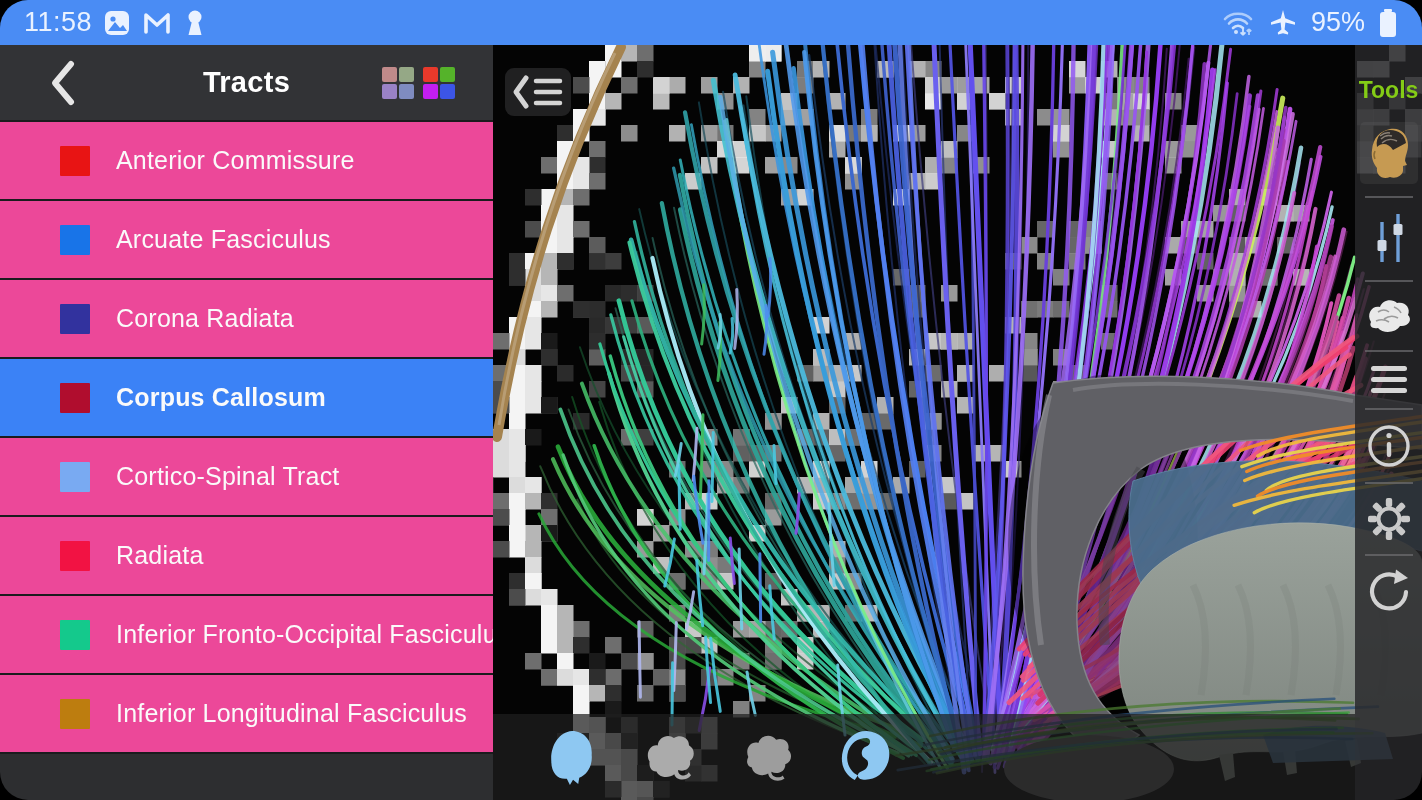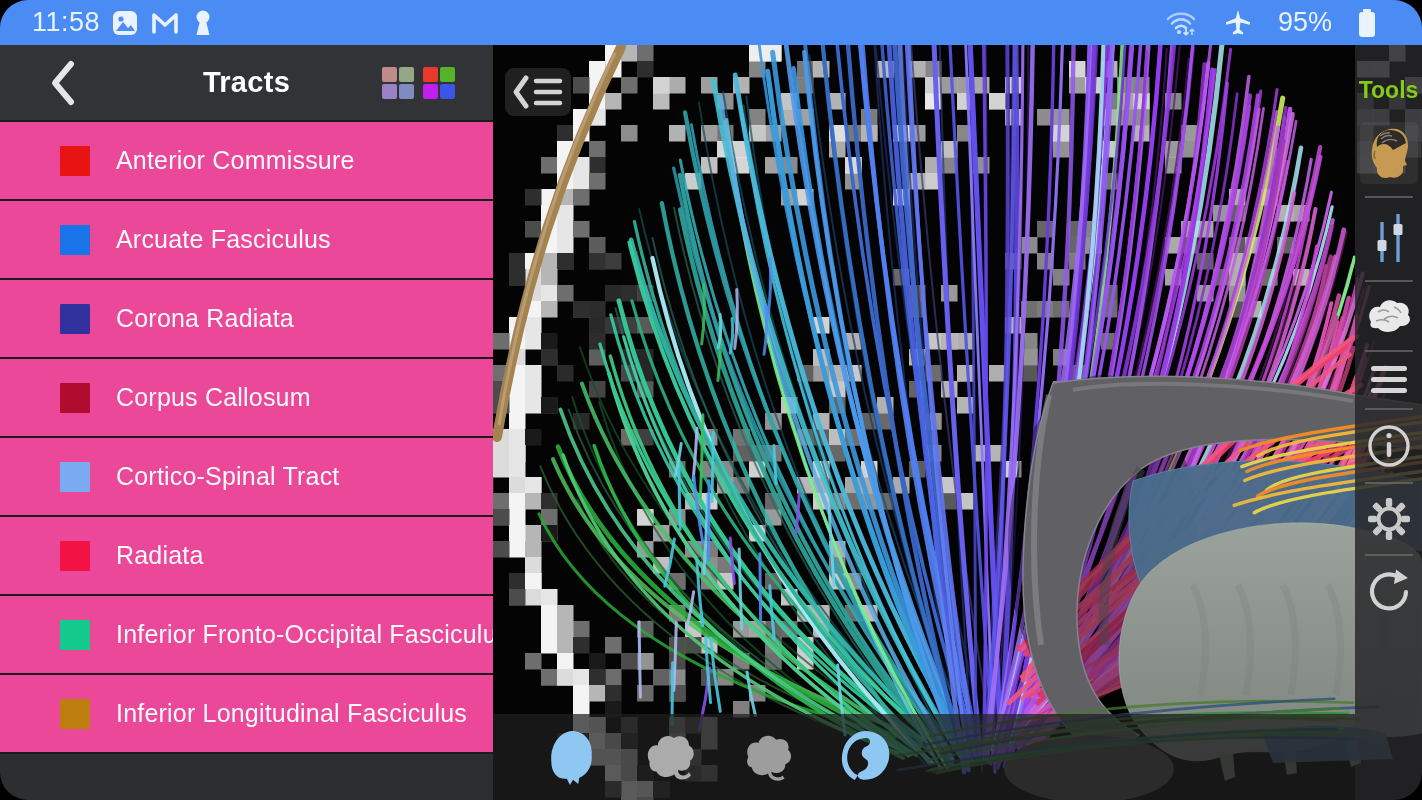--- a/index.html
+++ b/index.html
@@ -1,35 +1,35 @@
 <!DOCTYPE html>
 <html><head>
 <meta charset="utf-8">
 <style>
   html,body{margin:0;padding:0;background:#000;width:1422px;height:800px;overflow:hidden;
     font-family:"Liberation Sans",sans-serif;-webkit-font-smoothing:antialiased;}
   .screen{position:absolute;inset:0;border-radius:28px;overflow:hidden;background:#000;}
   
   .statusbar{position:absolute;left:0;top:0;right:0;height:45px;background:#4a8cf4;
     display:flex;align-items:center;color:#eaf2ff;}
-  .sb-left{display:flex;align-items:center;gap:12px;padding-left:32px;}
+  .sb-left{display:flex;align-items:center;gap:12px;padding-left:24px;}
   .sb-time{font-size:27px;font-weight:500;letter-spacing:.5px;}
-  .sb-right{margin-left:auto;display:flex;align-items:center;gap:25px;padding-right:45px;}
+  .sb-right{margin-left:auto;display:flex;align-items:center;gap:13px;padding-right:24px;}
   .sb-pct{font-size:27px;font-weight:500;}
   
   .panel{position:absolute;left:0;top:45px;width:493px;bottom:0;background:#2d2e30;overflow:hidden;}
   .panel-header{position:relative;height:75px;background:#323336;border-bottom:2px solid #1b1b1d;text-align:right;}
   .back-btn{position:absolute;left:40px;top:14px;width:44px;height:48px;display:flex;align-items:center;justify-content:center;cursor:pointer;}
   .panel-title{position:absolute;left:0;right:0;top:0;height:75px;display:flex;align-items:center;justify-content:center;
     color:#fff;font-size:29px;font-weight:600;letter-spacing:.3px;}
   .hdr-palettes{position:absolute;right:38px;top:22px;display:flex;gap:9px;}
   .pal-grid{width:32px;height:32px;display:grid;grid-template-columns:15px 15px;grid-template-rows:15px 15px;gap:2px;cursor:pointer;}
   .pal-grid span{border-radius:2px;display:block;}
   .tract-row{height:77px;border-bottom:2px solid #1b1b1d;display:flex;align-items:center;background:#ec4899;cursor:pointer;}
-  .tract-row.selected{background:#ec4899;}
+  .tract-row.selected{background:#3b82f6;font-weight:bold;}
   .swatch{width:30px;height:30px;margin-left:60px;border-radius:1px;flex:0 0 auto;}
   .tract-label{margin-left:26px;color:#fafafa;font-size:25px;letter-spacing:.2px;white-space:nowrap;}
   
   .scene{position:absolute;left:493px;top:45px;width:929px;height:755px;background:#040404;}
   
   .collapse-btn{position:absolute;left:505px;top:68px;width:66px;height:48px;border-radius:9px;
     background:rgba(66,66,68,.45);display:flex;align-items:center;justify-content:center;cursor:pointer;}
   
   .tools{position:absolute;right:0;top:45px;bottom:0;width:67px;background:rgba(39,39,42,.84);
     display:flex;flex-direction:column;align-items:center;}

